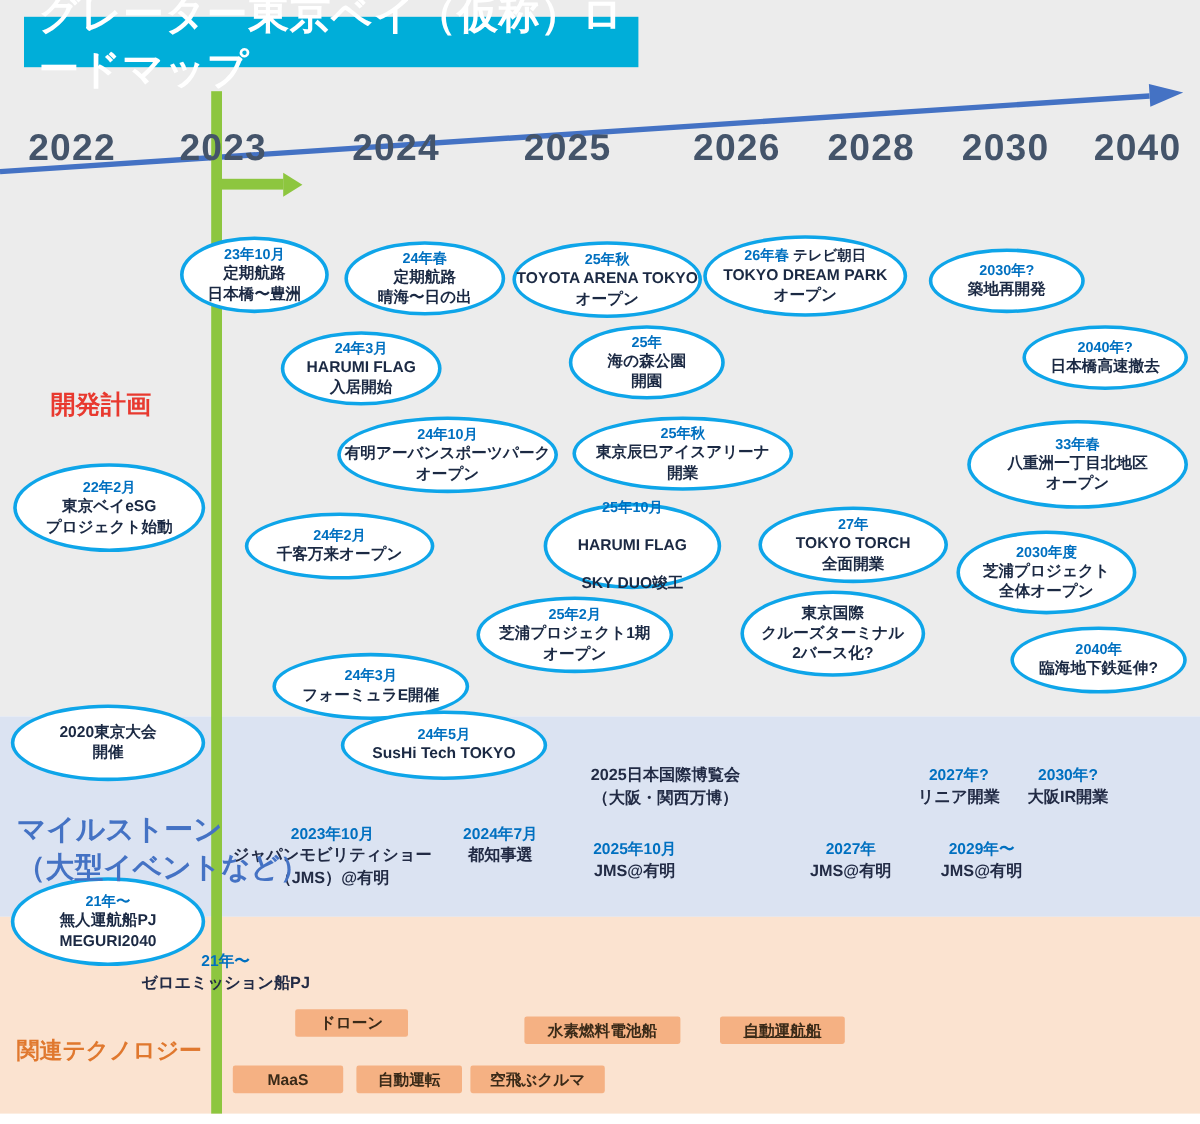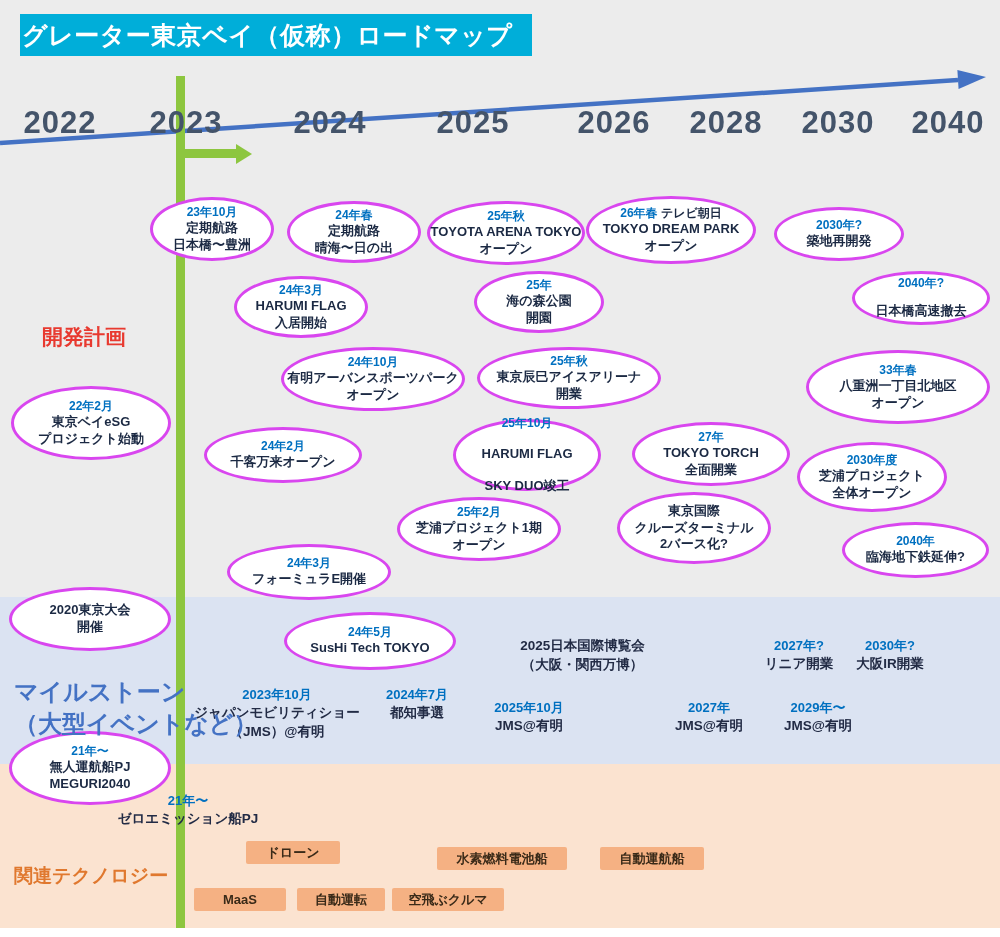--- a/index.html
+++ b/index.html
@@ -7,38 +7,38 @@
     position:relative;width:1000px;height:937px;background:#ffffff;overflow:hidden;
     font-family:"Liberation Sans","DejaVu Sans",sans-serif;
   }
   .band{position:absolute;left:0;width:1000px;}
   .band-gray{top:0;height:597px;background:#ececec;}
   .band-blue{top:597px;height:167px;background:#dbe3f2;}
   .band-peach{top:764px;height:164px;background:#fbe3d0;}
 
   .title-bar{
     position:absolute;left:20px;top:14px;width:512px;height:42px;background:#00aed9;
-    color:#ffffff;font-size:25px;font-weight:bold;display:flex;align-items:center;
-    padding-left:2px;box-sizing:border-box;z-index:5;letter-spacing:0.5px;
+    color:#ffffff;font-size:34px;font-weight:bold;display:flex;align-items:center;
+    padding-left:12px;box-sizing:border-box;z-index:5;letter-spacing:0.5px;
   }
   .arrow-svg{position:absolute;left:0;top:0;z-index:1;}
   .vline{position:absolute;left:176px;top:76px;width:9px;height:852px;background:#8dc63f;z-index:2;}
   .harrow{position:absolute;left:182px;top:149px;width:54px;height:9px;background:#8dc63f;z-index:2;}
   .harrow::after{
     content:"";position:absolute;left:54px;top:-5.5px;width:0;height:0;
     border-left:16px solid #8dc63f;border-top:10px solid transparent;border-bottom:10px solid transparent;
   }
   .years{position:absolute;left:0;top:0;width:1000px;height:160px;z-index:3;}
   .year{
     position:absolute;top:105px;transform:translateX(-50%);
     font-size:31px;font-weight:bold;color:#44546a;letter-spacing:1px;white-space:nowrap;
   }
   .events{position:absolute;left:0;top:0;width:1000px;height:937px;z-index:4;}
   .bubble{
-    position:absolute;box-sizing:border-box;background:#ffffff;border:3px solid #d946ef;
+    position:absolute;box-sizing:border-box;background:#ffffff;border:3px solid #0ea5e9;
     border-radius:50%;display:flex;flex-direction:column;align-items:center;justify-content:center;
     text-align:center;padding:2px;
   }
   .b-date{font-size:12px;font-weight:bold;color:#0070c0;line-height:1.3;white-space:nowrap;}
   .b-dark{color:#1b2943;}
   .b-line{font-size:13px;font-weight:bold;color:#1b2943;line-height:1.28;white-space:nowrap;}
   .plain{position:absolute;text-align:center;}
   .p-date{font-size:13px;font-weight:bold;color:#0070c0;line-height:1.4;white-space:nowrap;}
   .p-line{font-size:13.5px;font-weight:bold;color:#222b45;line-height:1.4;white-space:nowrap;}
   .tag{
@@ -114,21 +114,21 @@
       <div class="bubble" style="left: 234px; top: 276px; width: 134px; height: 62px;">
         <div class="b-date"><span>24年3月</span></div>
         <div class="b-line">HARUMI FLAG</div>
         <div class="b-line">入居開始</div>
       </div>
       <div class="bubble" style="left: 474px; top: 271px; width: 130px; height: 62px;">
         <div class="b-date"><span>25年</span></div>
         <div class="b-line">海の森公園</div>
         <div class="b-line">開園</div>
       </div>
-      <div class="bubble" style="left: 852px; top: 271px; width: 138px; height: 54px; justify-content: space-between;">
+      <div class="bubble" style="left: 852px; top: 271px; width: 138px; height: 54px;">
         <div class="b-date"><span>2040年?</span></div>
         <div class="b-line">日本橋高速撤去</div>
       </div>
       <div class="bubble" style="left: 281px; top: 347px; width: 184px; height: 64px;">
         <div class="b-date"><span>24年10月</span></div>
         <div class="b-line">有明アーバンスポーツパーク</div>
         <div class="b-line">オープン</div>
       </div>
       <div class="bubble" style="left: 477px; top: 347px; width: 184px; height: 62px;">
         <div class="b-date"><span>25年秋</span></div>
@@ -179,30 +179,30 @@
       </div>
       <div class="bubble" style="left: 11px; top: 386px; width: 160px; height: 74px;">
         <div class="b-date"><span>22年2月</span></div>
         <div class="b-line">東京ベイeSG</div>
         <div class="b-line">プロジェクト始動</div>
       </div>
       <div class="bubble" style="left: 9px; top: 587px; width: 162px; height: 64px;">
         <div class="b-line">2020東京大会</div>
         <div class="b-line">開催</div>
       </div>
-      <div class="bubble" style="left: 284px; top: 612px; width: 172px; height: 58px;">
+      <div class="bubble" style="left: 284px; top: 592px; width: 172px; height: 58px;">
         <div class="b-date"><span>24年5月</span></div>
         <div class="b-line">SusHi Tech TOKYO</div>
       </div>
       <div class="bubble" style="left: 9px; top: 731px; width: 162px; height: 74px;">
         <div class="b-date"><span>21年〜</span></div>
         <div class="b-line">無人運航船PJ</div>
         <div class="b-line">MEGURI2040</div>
       </div>
-      <div class="plain" style="left: 490px; top: 637px; width: 185px;">
+      <div class="plain" style="left: 462px; top: 637px; width: 185px;">
         <div class="p-line">2025日本国際博覧会</div>
         <div class="p-line">（大阪・関西万博）</div>
       </div>
       <div class="plain" style="left: 754px; top: 637px; width: 90px;">
         <div class="p-date">2027年?</div>
         <div class="p-line">リニア開業</div>
       </div>
       <div class="plain" style="left: 842px; top: 637px; width: 96px;">
         <div class="p-date">2030年?</div>
         <div class="p-line">大阪IR開業</div>
@@ -227,19 +227,19 @@
       <div class="plain" style="left: 771px; top: 699px; width: 94px;">
         <div class="p-date">2029年〜</div>
         <div class="p-line">JMS@有明</div>
       </div>
       <div class="plain" style="left: 106px; top: 792px; width: 164px;">
         <div class="p-date">21年〜</div>
         <div class="p-line">ゼロエミッション船PJ</div>
       </div>
       <div class="tag" style="left: 246px; top: 841px; width: 94px;">ドローン</div>
       <div class="tag" style="left: 437px; top: 847px; width: 130px;">水素燃料電池船</div>
-      <div class="tag" style="left: 600px; top: 847px; width: 104px;">自動運航船</div>
+      <div class="tag" style="left: 600px; top: 847px; width: 104px; text-decoration: underline;">自動運航船</div>
       <div class="tag" style="left: 194px; top: 888px; width: 92px;">MaaS</div>
       <div class="tag" style="left: 297px; top: 888px; width: 88px;">自動運転</div>
       <div class="tag" style="left: 392px; top: 888px; width: 112px;">空飛ぶクルマ</div>
     </div>
 
 </div>
 
 </body></html>

